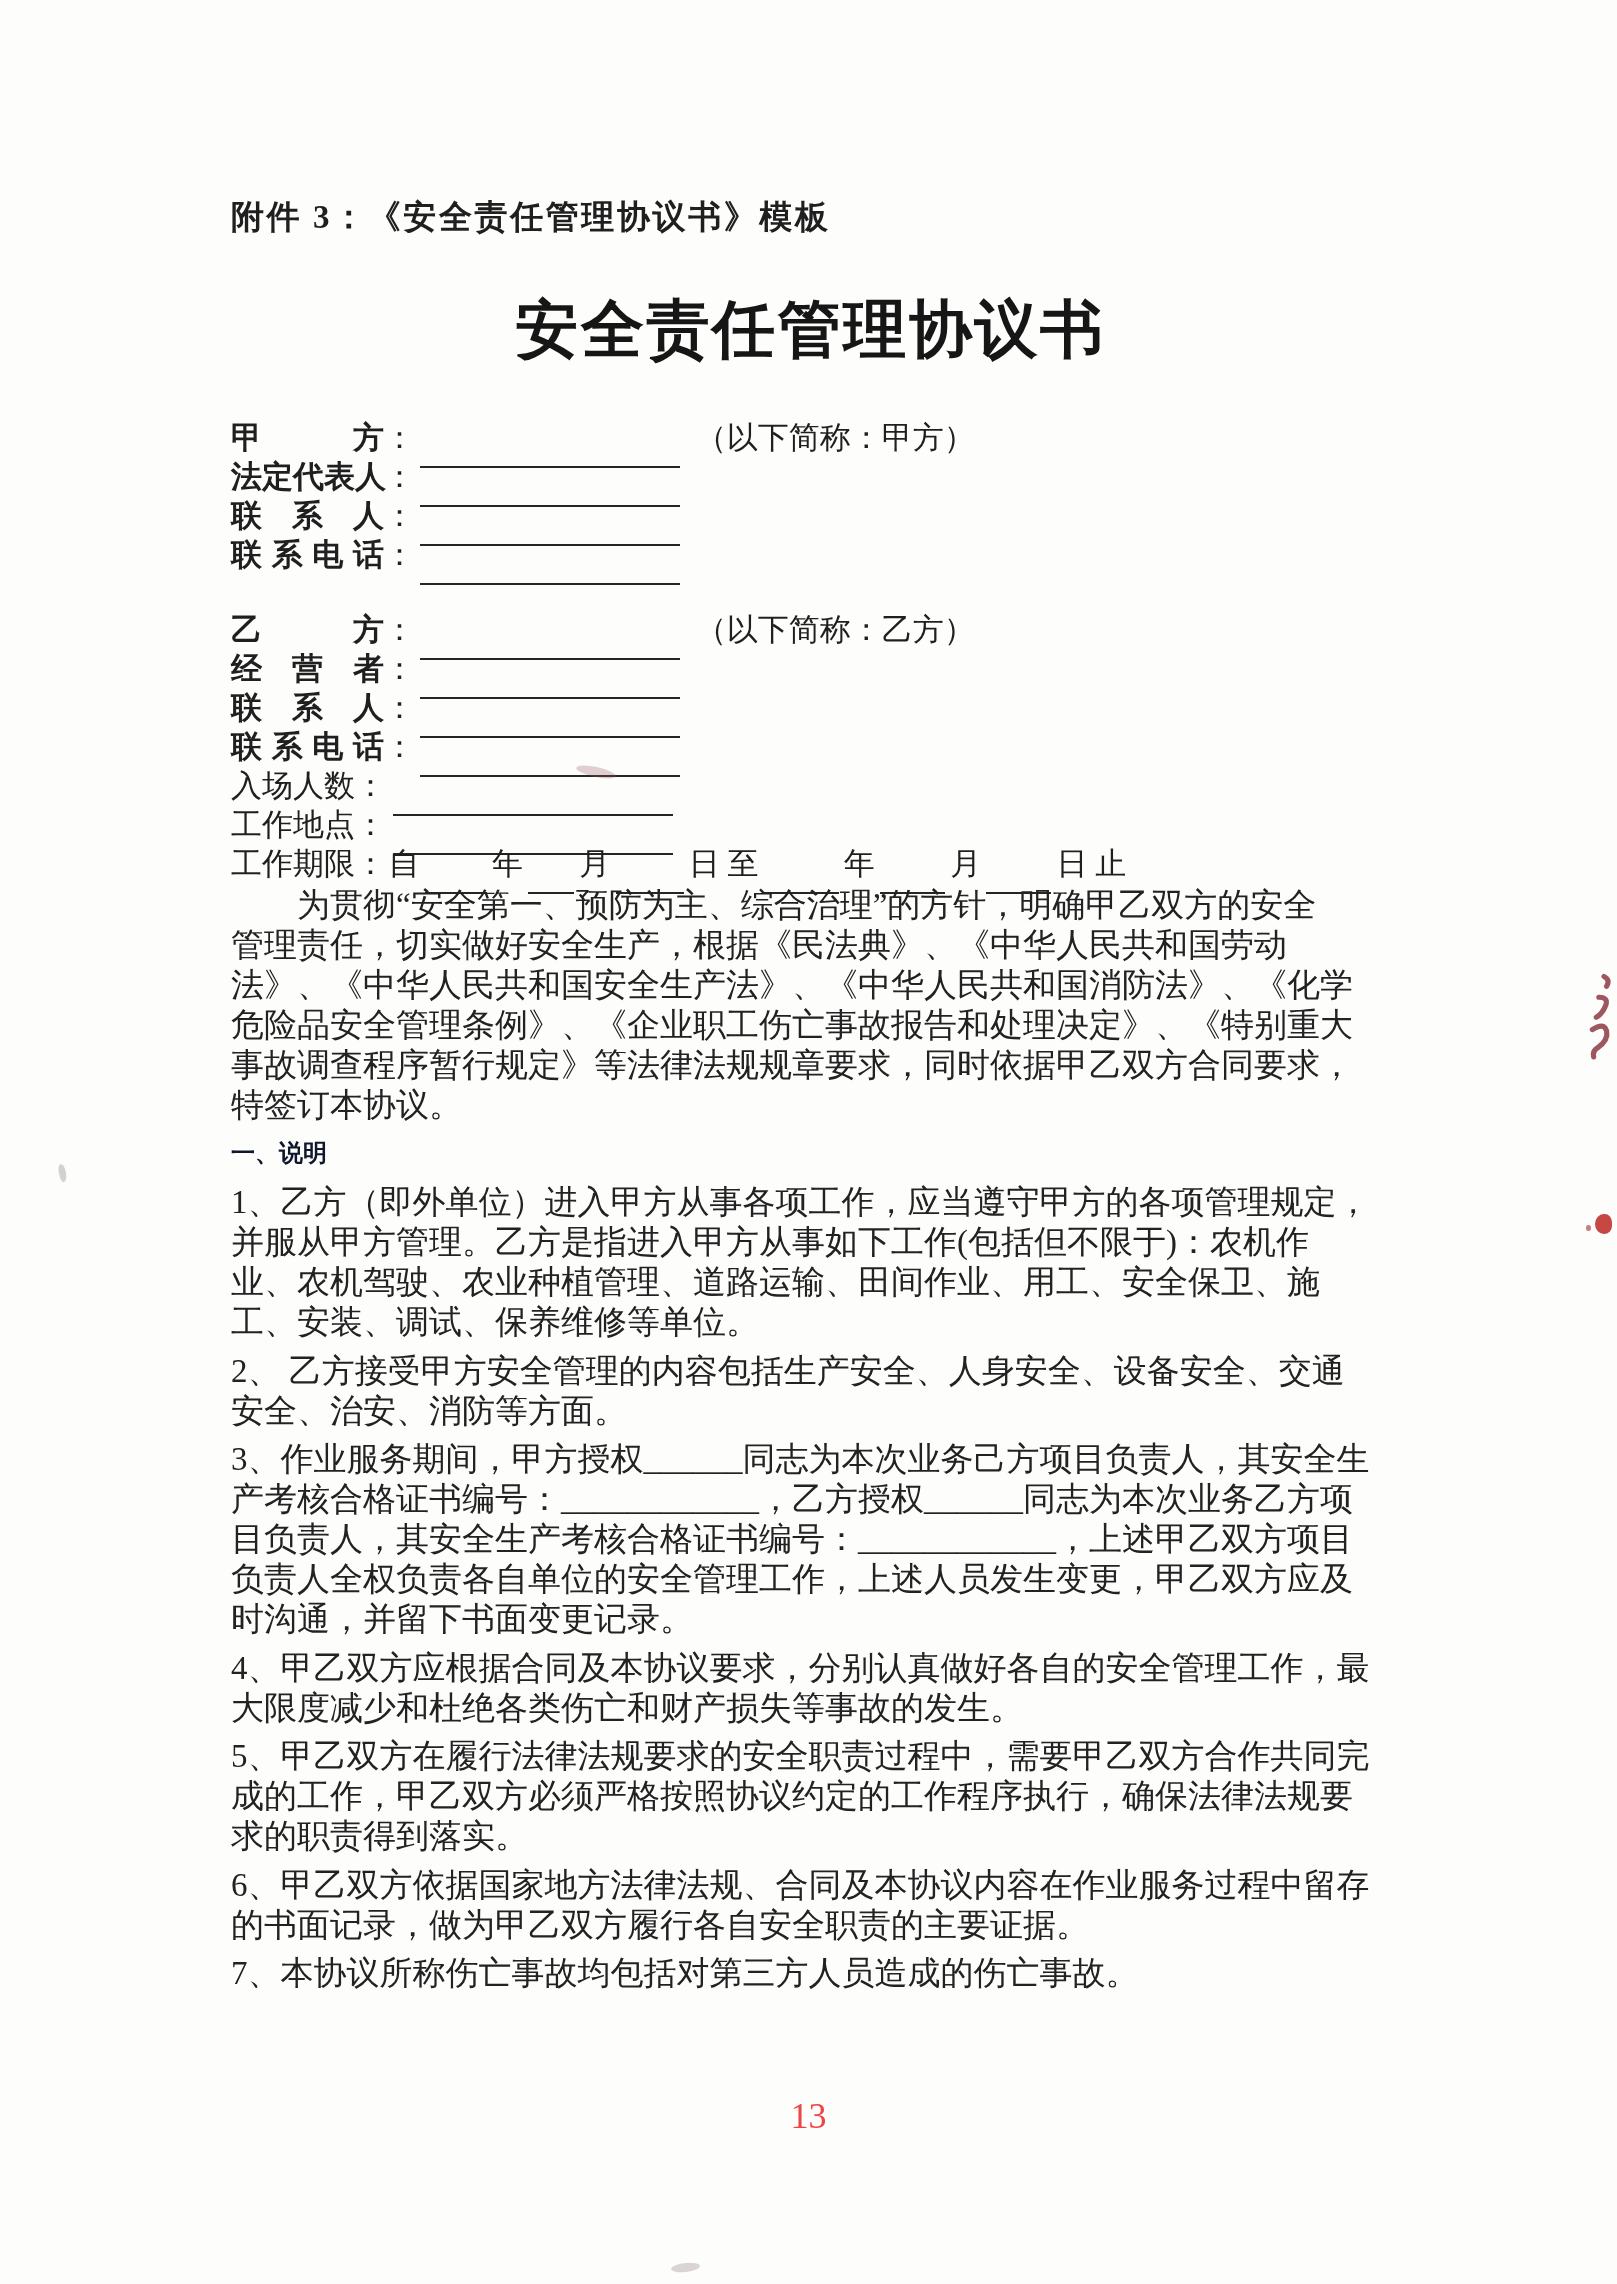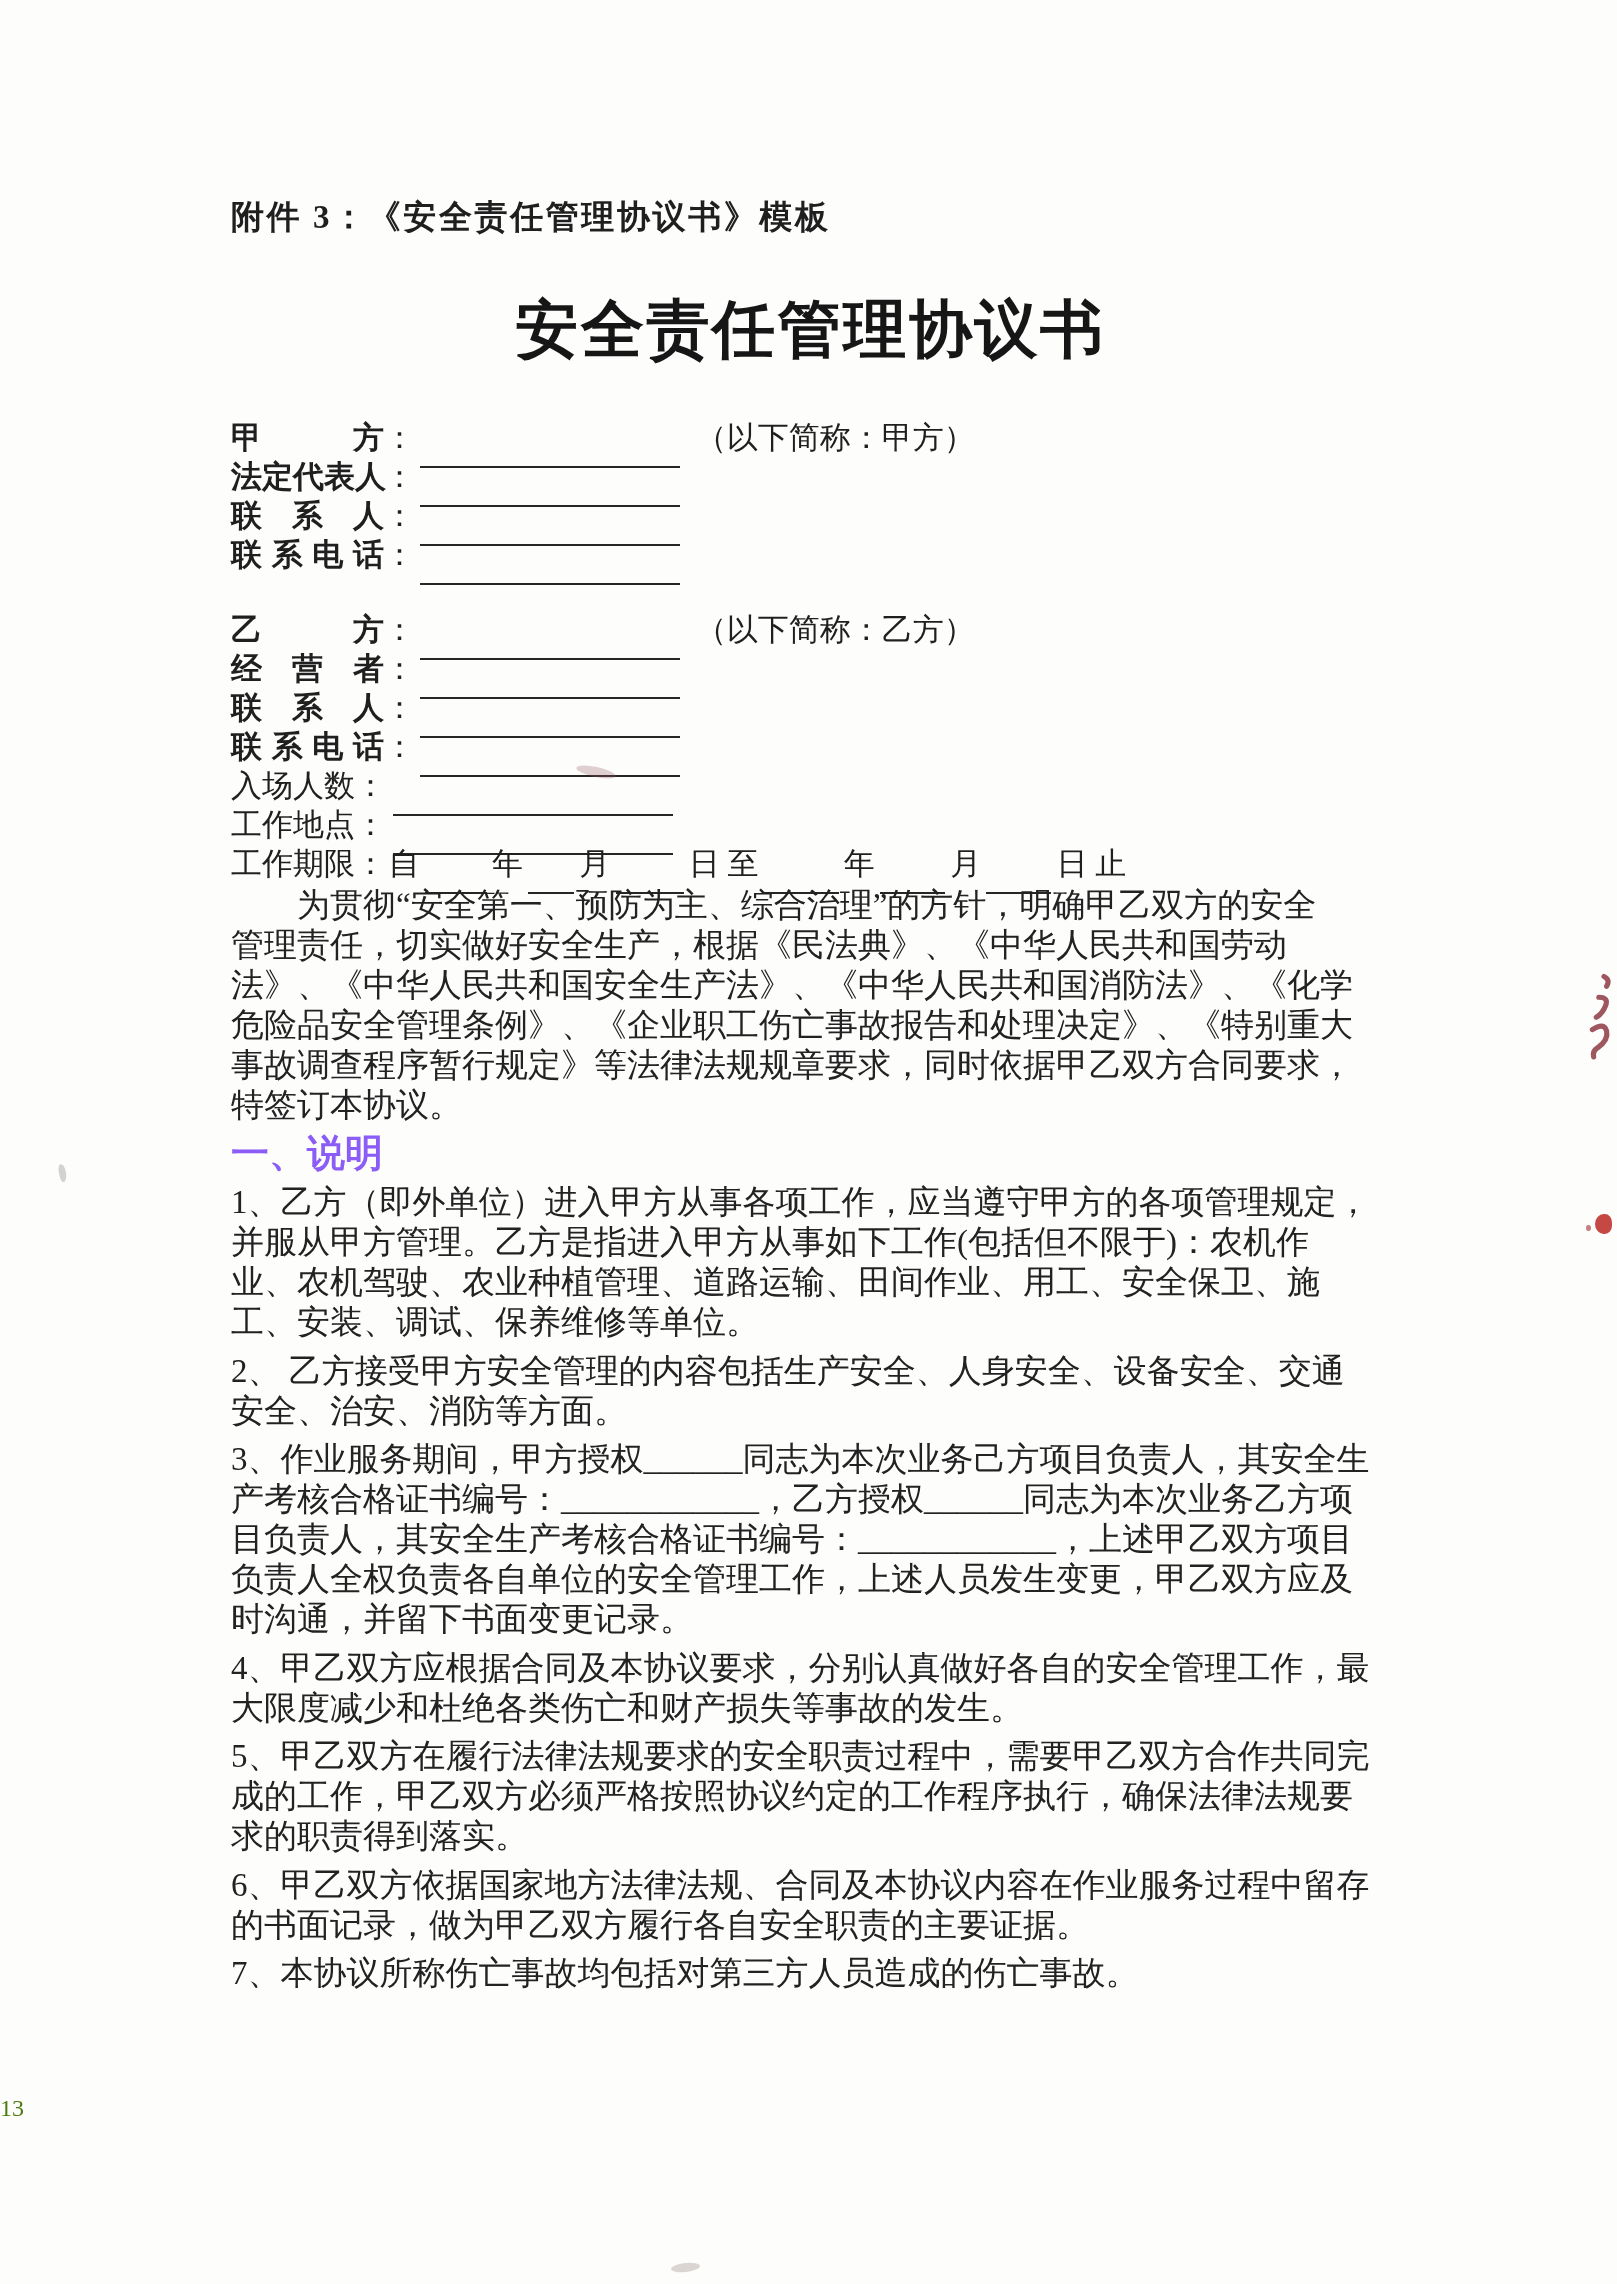--- a/index.html
+++ b/index.html
@@ -69,34 +69,34 @@
   
   .body-text { font-size:33px; line-height:40px; }
   .prose {
     white-space:pre-line;
     text-align:justify;
     color:#222;
   }
   .section-heading {
     font-family:"Liberation Sans", sans-serif;
     font-weight:700;
-    font-size:38px;
+    font-size:24px;
     margin-top:6.5px;
     line-height:42px;
-    color:#8b5cf6;
+    color:#0f172a;
   }
   .clause { margin-top:8.5px; }
   
   .page-number {
     position:absolute;
     top:2095px; left:0;
     width:100%;
-    text-align:left;
-    font-size:24px;
-    color:#4d7c0f;
+    text-align:center;
+    font-size:36px;
+    color:#ef4444;
   }
   
   .ink { position:absolute; pointer-events:none; }
   .red-dot {
     left:1595px; top:1214px;
     width:17px; height:19.5px;
     background:#bf3430;
     border-radius:55% 45% 45% 55%;
     opacity:0.9;
   }

